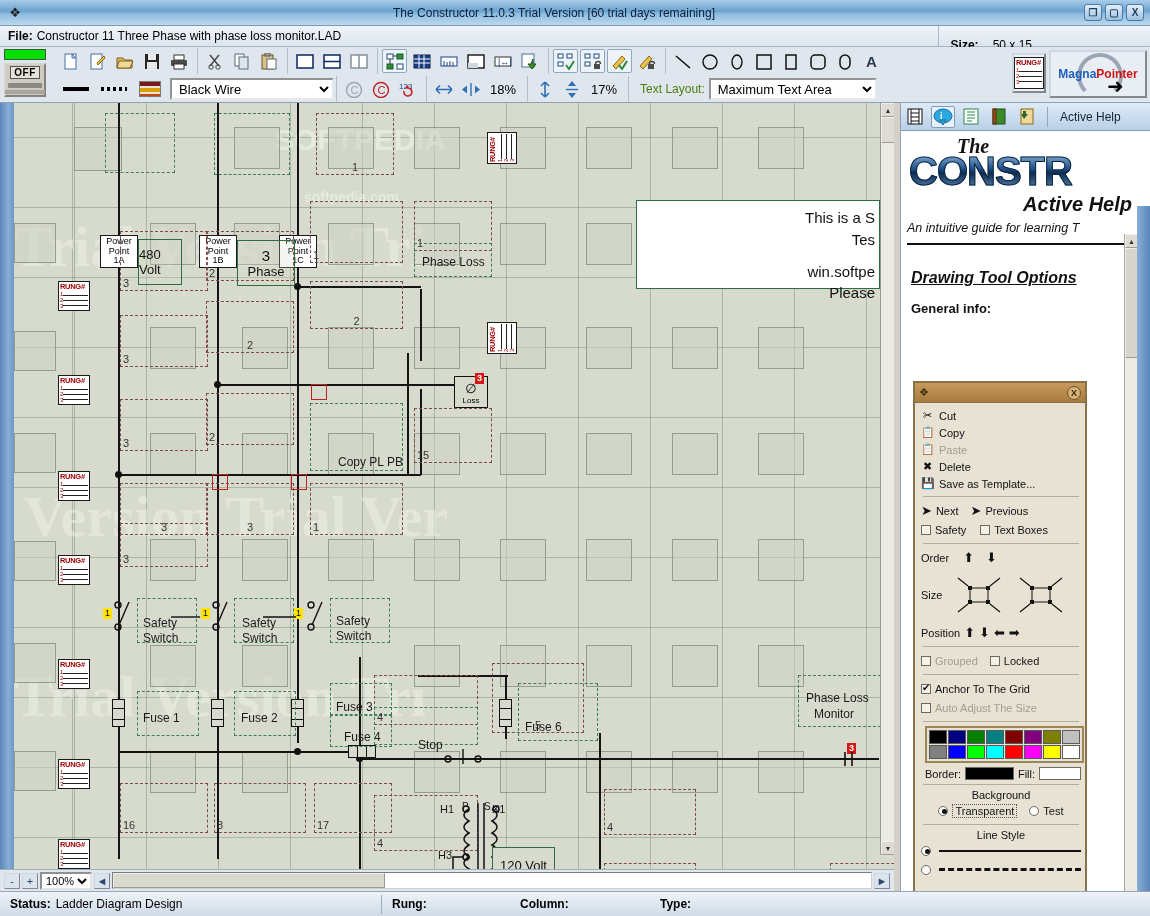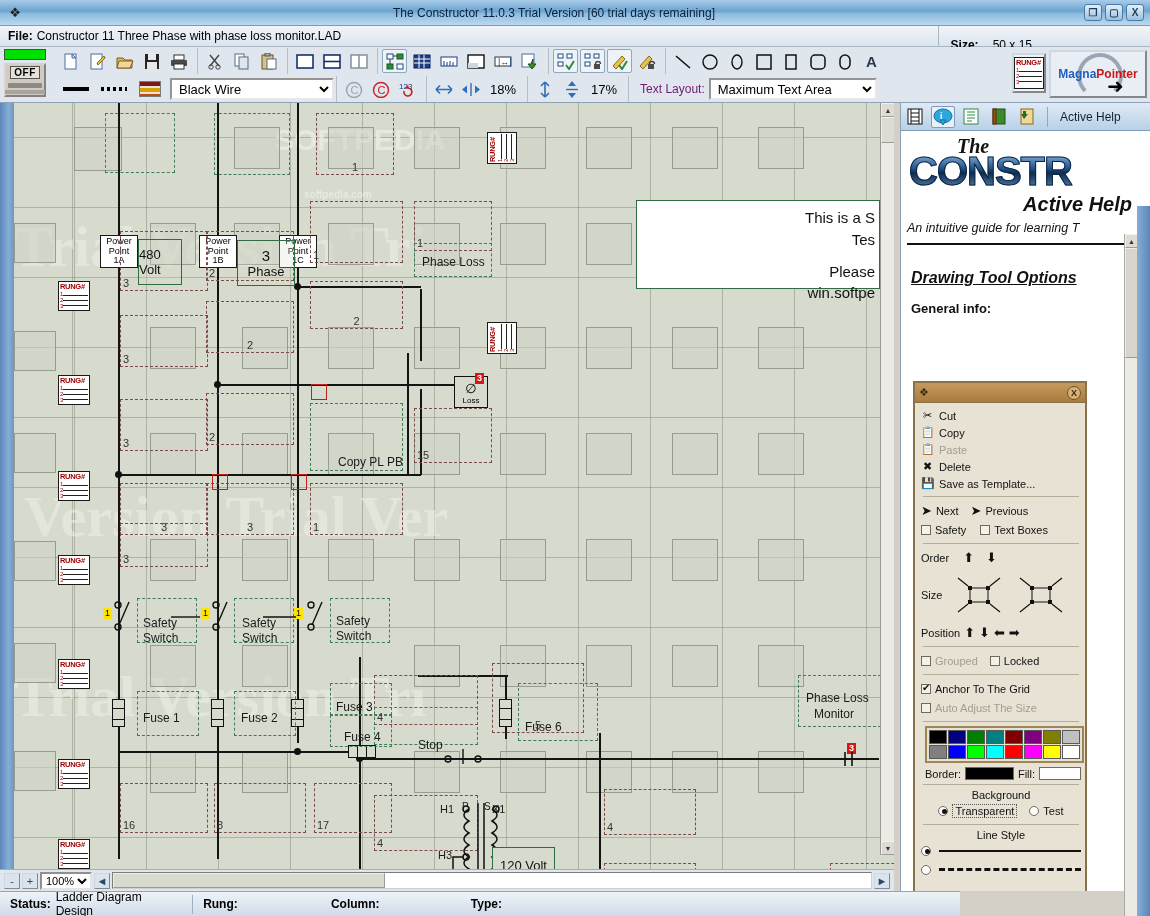--- a/index.html
+++ b/index.html
@@ -93,21 +93,21 @@
     border: 1px solid #555; background: #e6e2da; padding: 0 3px; margin-top: 1px;
   }
   .onoff .slot { width: 34px; height: 5px; background: #8d8a84; margin-top: 4px; border-radius: 1px;}
   .onoff .slot2 { width: 40px; height: 4px; background: #a9a59d; margin-top: 2px;}
 
   select.combo {
     height: 22px; font-size: 13px; font-family: "Liberation Sans", sans-serif;
     border: 2px inset #e8e8e8; background: #fff; padding-left: 3px;
   }
   .zoomtxt { font-size: 13px; margin: 0 6px; color: #000; }
-  .tlabel { font-size: 12px; margin: 0 4px 0 8px; color: #701a75; }
+  .tlabel { font-size: 12px; margin: 0 4px 0 8px; color: #4d7c0f; }
 
   .linepreview { width: 26px; height: 4px; background: #000; margin: 0 6px; }
   .dotpreview { width: 26px; height: 4px; margin: 0 6px;
      background: repeating-linear-gradient(to right, #000 0 3px, transparent 3px 6px); }
   .stripe { width: 22px; height: 16px; margin: 0 6px;
      background: linear-gradient(to bottom, #7b1a1a 0 4px, #e8e4dc 4px 6px, #d8a000 6px 10px, #e8e4dc 10px 12px, #c04a10 12px 16px);
      border: 1px solid #7a7a7a;}
 
   .magnabtn {
     position: absolute; right: 3px; top: 3px; width: 98px; height: 48px;
@@ -240,21 +240,21 @@
   .minibtn {
     width: 16px; height: 16px; border: 1px outset #cfd8e2; background: #dbe3ec;
     display: flex; align-items: center; justify-content: center; font-size: 11px; color:#2b4a6b;
   }
   .zoomsel { height:18px; font-size:11px; border:2px inset #e4e4e4; background:#fff;}
   .htrack { flex:1; height:17px; background:#fff; border:1px inset #d0d0d0; position:relative; }
   .hthumb { position:absolute; left:0; top:0; width:272px; height:15px; background:#d7dbcd; border:1px outset #eee;}
 
   
   .statusbar {
-    position: absolute; left: 0; top: 891px; width: 960px; height: 25px;
+    position: absolute; left: 0; top: 891px; width: 1150px; height: 25px;
     background: linear-gradient(to bottom, #eef3f8, #cfdbe8);
     border-top: 1px solid #93a5b8; display: flex; align-items: center;
   }
   .statusbar .seg { display:flex; align-items:center; height:25px; padding: 0 10px;}
   .statusbar .b { font-weight: bold; }
   .statusbar .sep { width:1px; height:19px; background:#9fb0c0; }
 
   
   .helppanel {
     position: absolute; left: 900px; top: 103px; width: 250px; height: 788px;
@@ -665,21 +665,21 @@
   </div>
 
   <div class="canvaswrap">
     <div class="leftrail"></div>
     <div class="grid">
 
       <div class="wm" style="left:0px; top:110px; font-size:58px;">Trial Version Tri</div>
       <div class="wm" style="left:10px; top:380px; font-size:58px;">Version Trial Ver</div>
       <div class="wm" style="left:0px; top:560px; font-size:58px;">Trial Version Tri</div>
       <div class="wm" style="left:260px; top:20px; font-size:30px; color:rgba(232,236,226,.85); font-family:'Liberation Sans',sans-serif;">SOFTPEDIA</div>
-      <div class="wm" style="left:290px; top:86px; font-size:10px; color:rgba(232,236,226,.9); font-family:'Liberation Sans',sans-serif;">softpedia.com</div>
+      <div class="wm" style="left:290px; top:86px; font-size:14px; color:rgba(232,236,226,.9); font-family:'Liberation Sans',sans-serif;">softpedia.com</div>
 
       <div class="ghost" style="left:0px;  top:120px; width:42px; height:40px;"></div>
       <div class="ghost" style="left:0px;  top:228px; width:42px; height:40px;"></div>
       <div class="ghost" style="left:0px;  top:330px; width:42px; height:40px;"></div>
       <div class="ghost" style="left:0px;  top:438px; width:42px; height:40px;"></div>
       <div class="ghost" style="left:0px;  top:540px; width:42px; height:40px;"></div>
       <div class="ghost" style="left:0px;  top:648px; width:42px; height:40px;"></div>
       <div class="ghost" style="left:60px; top:24px;  width:48px; height:44px;"></div>
       <div class="ghost" style="left:136px;top:120px; width:46px; height:42px;"></div>
       <div class="ghost" style="left:136px;top:224px; width:46px; height:42px;"></div>
@@ -1051,22 +1051,22 @@
       <div class="dlabel" style="left:470px; top:698px; font-size:10px;">S</div>
       <div class="dlabel" style="left:478px; top:700px; font-size:11px;">X1</div>
       <div class="dlabel" style="left:424px; top:746px; font-size:11px;">H3</div>
 
       <div class="solidbox" style="left:478px; top:744px; width:63px; height:36px; background:#d7dbcd;">120 Volt</div>
 
       <div class="whitebox" style="left:622px; top:97px; width:244px; height:89px;">
         <div>This is a S</div>
         <div>Tes</div>
         <div style="height:10px"></div>
+        <div>win.softpe</div>
         <div>Please</div>
-        <div>win.softpe</div>
       </div>
     </div>
 
     <div class="vsb">
       <div class="sbbtn">▲</div>
       <div class="vthumb"></div>
       <div class="sbbtn" style="position:absolute; bottom:0; left:0;">▼</div>
     </div>
   </div>
 

